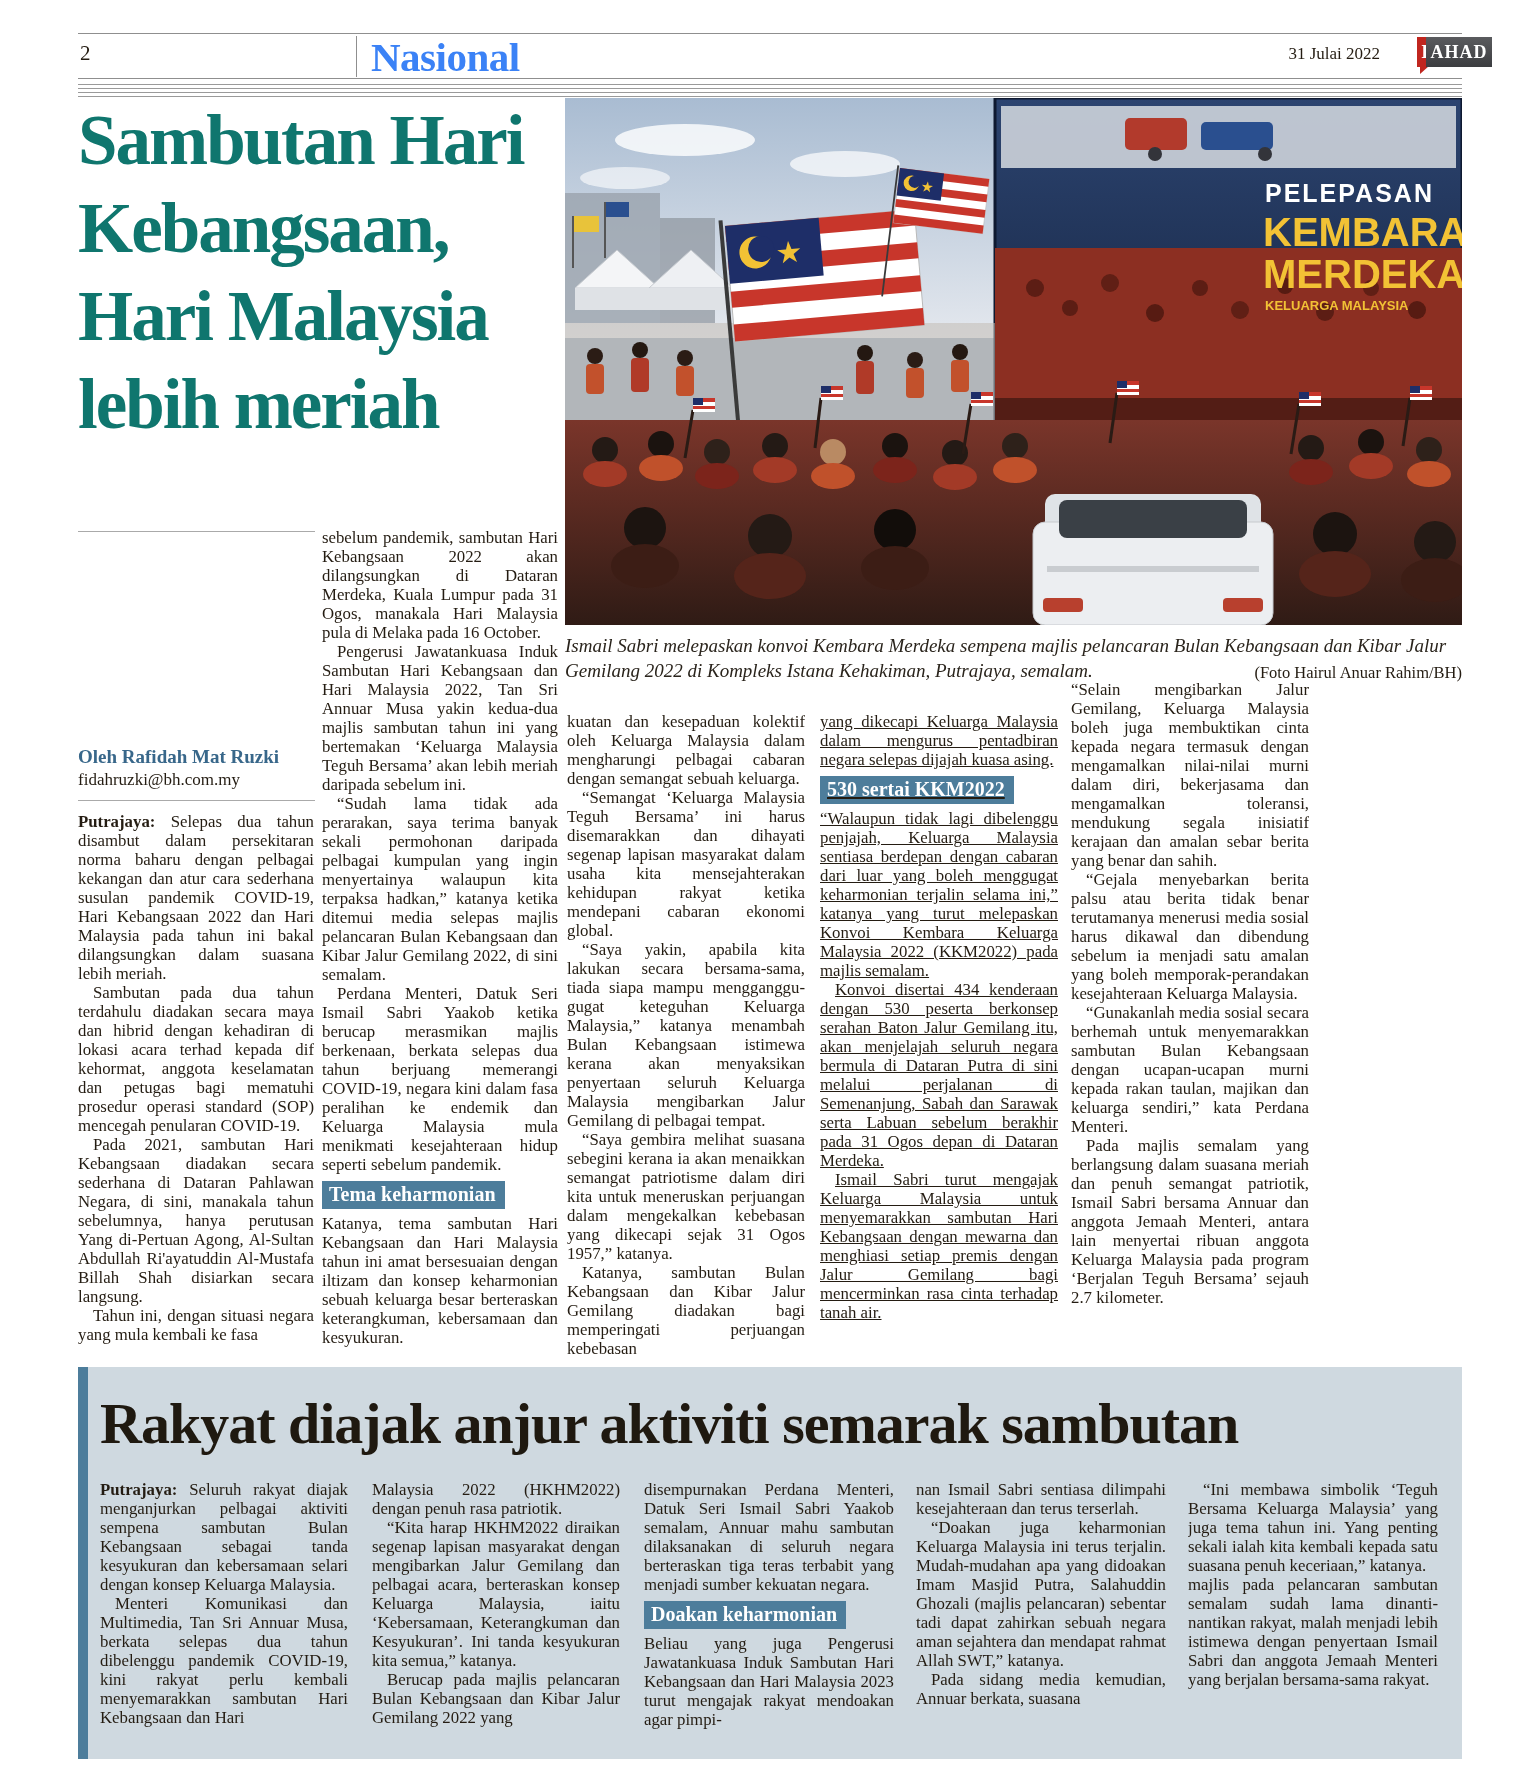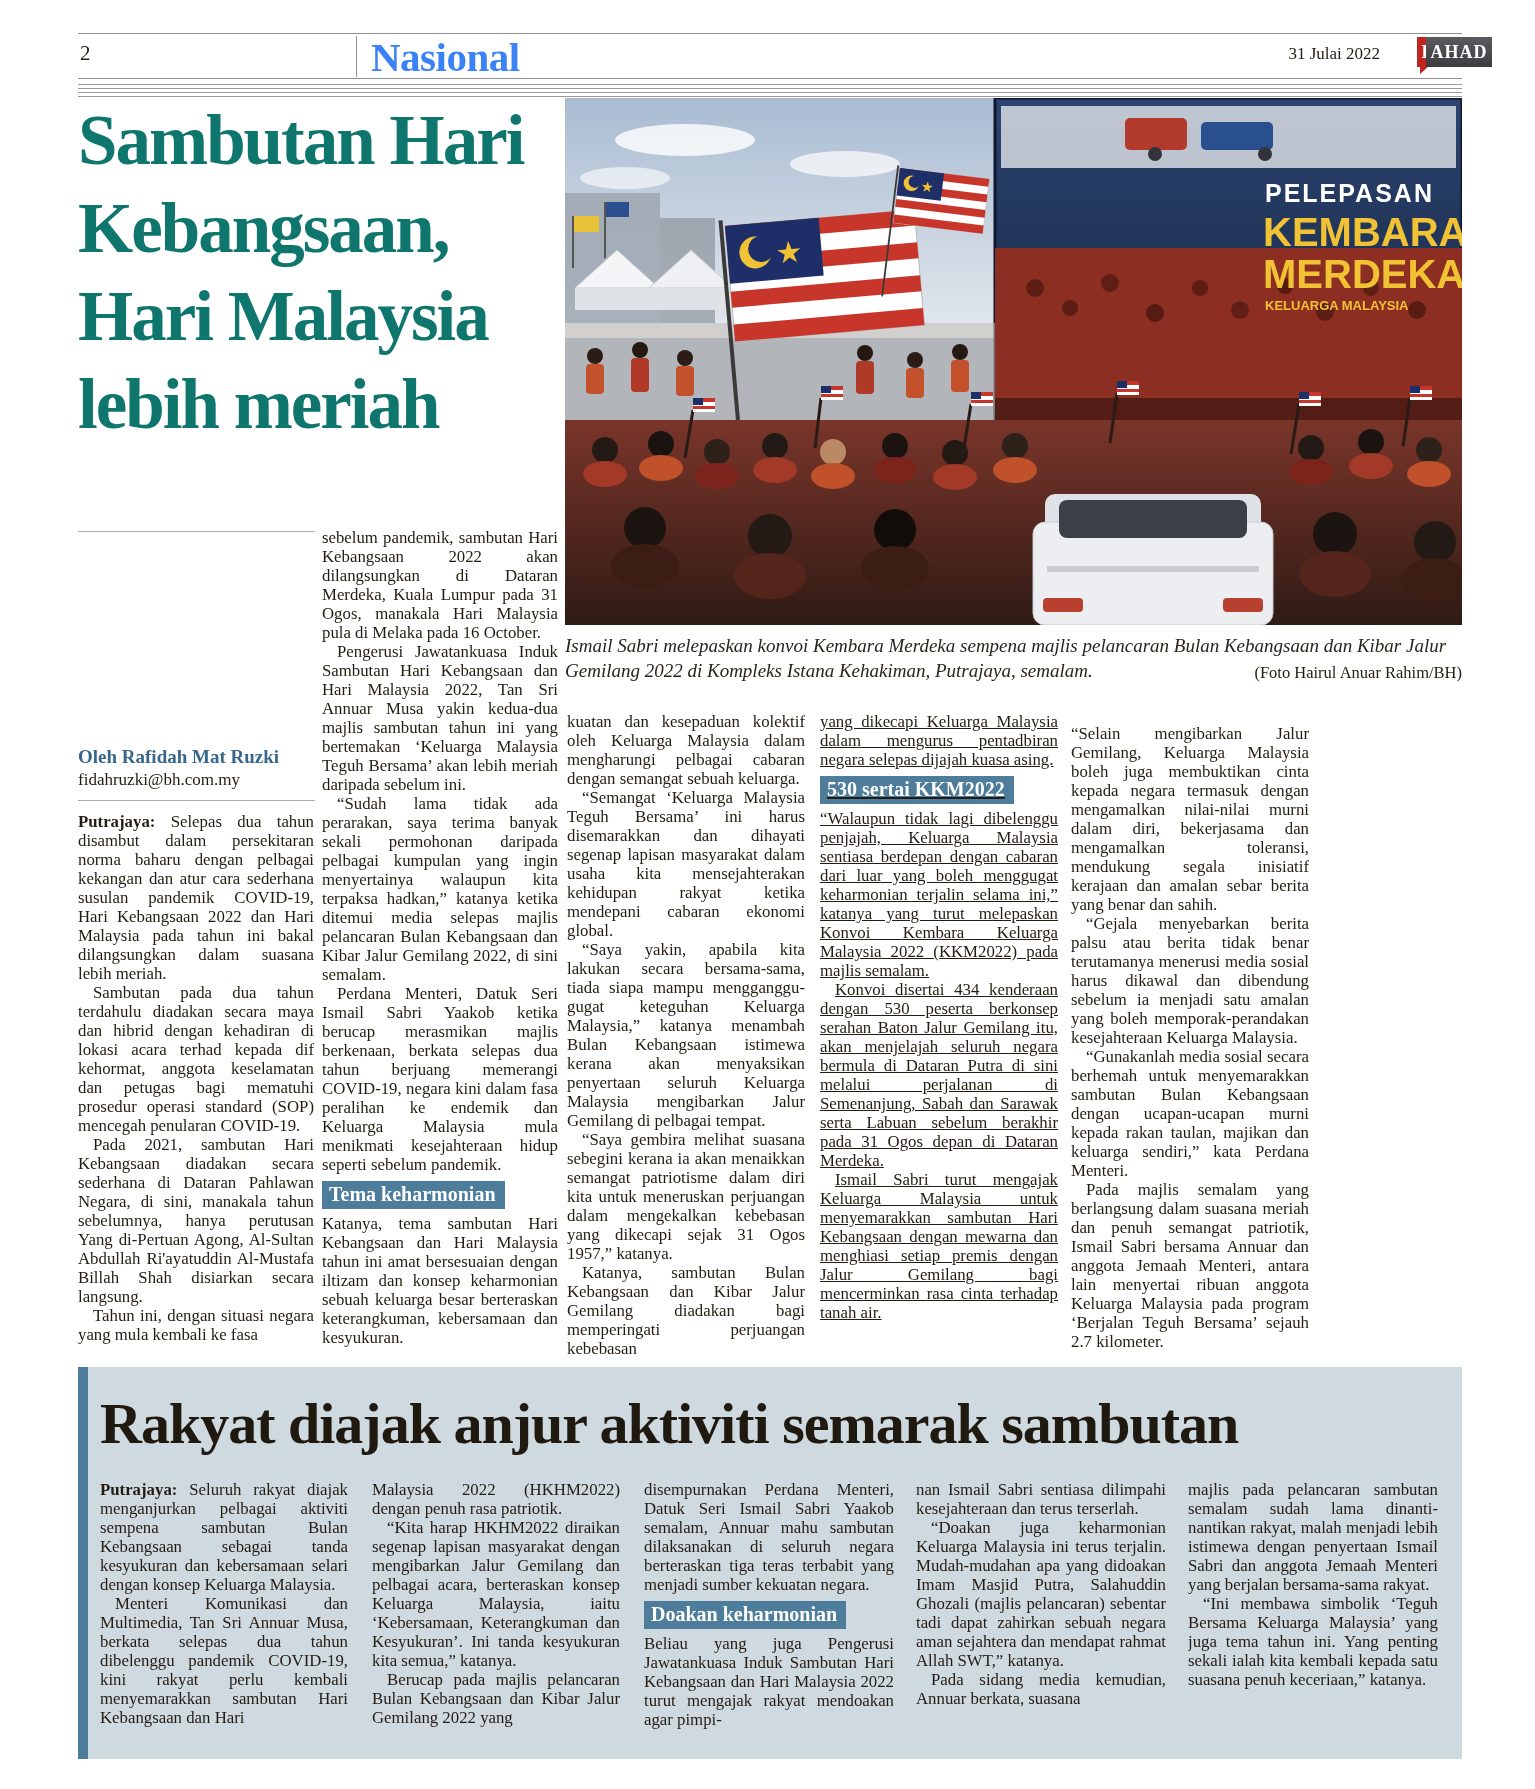--- a/index.html
+++ b/index.html
@@ -280,21 +280,21 @@
       <p class="para">“Saya gembira melihat suasana sebegini kerana ia akan menaikkan semangat patriotisme dalam diri kita untuk meneruskan perjuangan dalam mengekalkan kebebasan yang dikecapi sejak 31 Ogos 1957,” katanya.</p>
       <p class="para">Katanya, sambutan Bulan Kebangsaan dan Kibar Jalur Gemilang diadakan bagi memperingati perjuangan kebebasan</p>
     </div>
   <div class="body-col" style="left:820px;top:712px;width:238px;height:642px;text-decoration:underline;">
       <p class="para flush">yang dikecapi Keluarga Malaysia dalam mengurus pentadbiran negara selepas dijajah kuasa asing.</p>
       <div class="col-header">530 sertai KKM2022</div>
       <p class="para flush">“Walaupun tidak lagi dibelenggu penjajah, Keluarga Malaysia sentiasa berdepan dengan cabaran dari luar yang boleh menggugat keharmonian terjalin selama ini,” katanya yang turut melepaskan Konvoi Kembara Keluarga Malaysia 2022 (KKM2022) pada majlis semalam.</p>
       <p class="para">Konvoi disertai 434 kenderaan dengan 530 peserta berkonsep serahan Baton Jalur Gemilang itu, akan menjelajah seluruh negara bermula di Dataran Putra di sini melalui perjalanan di Semenanjung, Sabah dan Sarawak serta Labuan sebelum berakhir pada 31 Ogos depan di Dataran Merdeka.</p>
       <p class="para">Ismail Sabri turut mengajak Keluarga Malaysia untuk menyemarakkan sambutan Hari Kebangsaan dengan mewarna dan menghiasi setiap premis dengan Jalur Gemilang bagi mencerminkan rasa cinta terhadap tanah air.</p>
     </div>
-  <div class="body-col" style="left:1071px;top:724px;width:238px;height:642px;">
+  <div class="body-col" style="left:1071px;top:680px;width:238px;height:642px;">
       <p class="para flush">“Selain mengibarkan Jalur Gemilang, Keluarga Malaysia boleh juga membuktikan cinta kepada negara termasuk dengan mengamalkan nilai-nilai murni dalam diri, bekerjasama dan mengamalkan toleransi, mendukung segala inisiatif kerajaan dan amalan sebar berita yang benar dan sahih.</p>
       <p class="para">“Gejala menyebarkan berita palsu atau berita tidak benar terutamanya menerusi media sosial harus dikawal dan dibendung sebelum ia menjadi satu amalan yang boleh memporak-perandakan kesejahteraan Keluarga Malaysia.</p>
       <p class="para">“Gunakanlah media sosial secara berhemah untuk menyemarakkan sambutan Bulan Kebangsaan dengan ucapan-ucapan murni kepada rakan taulan, majikan dan keluarga sendiri,” kata Perdana Menteri.</p>
       <p class="para">Pada majlis semalam yang berlangsung dalam suasana meriah dan penuh semangat patriotik, Ismail Sabri bersama Annuar dan anggota Jemaah Menteri, antara lain menyertai ribuan anggota Keluarga Malaysia pada program ‘Berjalan Teguh Bersama’ sejauh 2.7 kilometer.</p>
     </div>
 
   <div class="gray-box" style="left:78px;top:1367px;width:1384px;height:392px;"></div>
   <div class="accent-bar" style="left:78px;top:1367px;width:10px;height:392px;"></div>
   <div class="headline2" style="left:100px;top:1392px;">Rakyat diajak anjur aktiviti semarak sambutan</div>
 
@@ -303,25 +303,25 @@
       <p class="para">Menteri Komunikasi dan Multimedia, Tan Sri Annuar Musa, berkata selepas dua tahun dibelenggu pandemik COVID-19, kini rakyat perlu kembali menyemarakkan sambutan Hari Kebangsaan dan Hari</p>
     </div>
   <div class="body-col" style="left:372px;top:1480px;width:248px;height:262px;">
       <p class="para flush">Malaysia 2022 (HKHM2022) dengan penuh rasa patriotik.</p>
       <p class="para">“Kita harap HKHM2022 diraikan segenap lapisan masyarakat dengan mengibarkan Jalur Gemilang dan pelbagai acara, berteraskan konsep Keluarga Malaysia, iaitu ‘Kebersamaan, Keterangkuman dan Kesyukuran’. Ini tanda kesyukuran kita semua,” katanya.</p>
       <p class="para">Berucap pada majlis pelancaran Bulan Kebangsaan dan Kibar Jalur Gemilang 2022 yang</p>
     </div>
   <div class="body-col" style="left:644px;top:1480px;width:250px;height:262px;">
       <p class="para flush">disempurnakan Perdana Menteri, Datuk Seri Ismail Sabri Yaakob semalam, Annuar mahu sambutan dilaksanakan di seluruh negara berteraskan tiga teras terbabit yang menjadi sumber kekuatan negara.</p>
       <div class="col-header">Doakan keharmonian</div>
-      <p class="para flush">Beliau yang juga Pengerusi Jawatankuasa Induk Sambutan Hari Kebangsaan dan Hari Malaysia 2022 turut mengajak rakyat mendoakan agar pimpi-</p>
+      <p class="para flush">Beliau yang juga Pengerusi Jawatankuasa Induk Sambutan Hari Kebangsaan dan Hari Malaysia 2023 turut mengajak rakyat mendoakan agar pimpi-</p>
     </div>
   <div class="body-col" style="left:916px;top:1480px;width:250px;height:262px;">
       <p class="para flush">nan Ismail Sabri sentiasa dilimpahi kesejahteraan dan terus terserlah.</p>
       <p class="para">“Doakan juga keharmonian Keluarga Malaysia ini terus terjalin. Mudah-mudahan apa yang didoakan Imam Masjid Putra, Salahuddin Ghozali (majlis pelancaran) sebentar tadi dapat zahirkan sebuah negara aman sejahtera dan mendapat rahmat Allah SWT,” katanya.</p>
       <p class="para">Pada sidang media kemudian, Annuar berkata, suasana</p>
     </div>
   <div class="body-col" style="left:1188px;top:1480px;width:250px;height:262px;">
+      <p class="para">“Ini membawa simbolik ‘Teguh Bersama Keluarga Malaysia’ yang juga tema tahun ini. Yang penting sekali ialah kita kembali kepada satu suasana penuh keceriaan,” katanya.</p>
       <p class="para flush">majlis pada pelancaran sambutan semalam sudah lama dinanti-nantikan rakyat, malah menjadi lebih istimewa dengan penyertaan Ismail Sabri dan anggota Jemaah Menteri yang berjalan bersama-sama rakyat.</p>
-      <p class="para">“Ini membawa simbolik ‘Teguh Bersama Keluarga Malaysia’ yang juga tema tahun ini. Yang penting sekali ialah kita kembali kepada satu suasana penuh keceriaan,” katanya.</p>
     </div>
 
 </div>
 
 </body></html>

